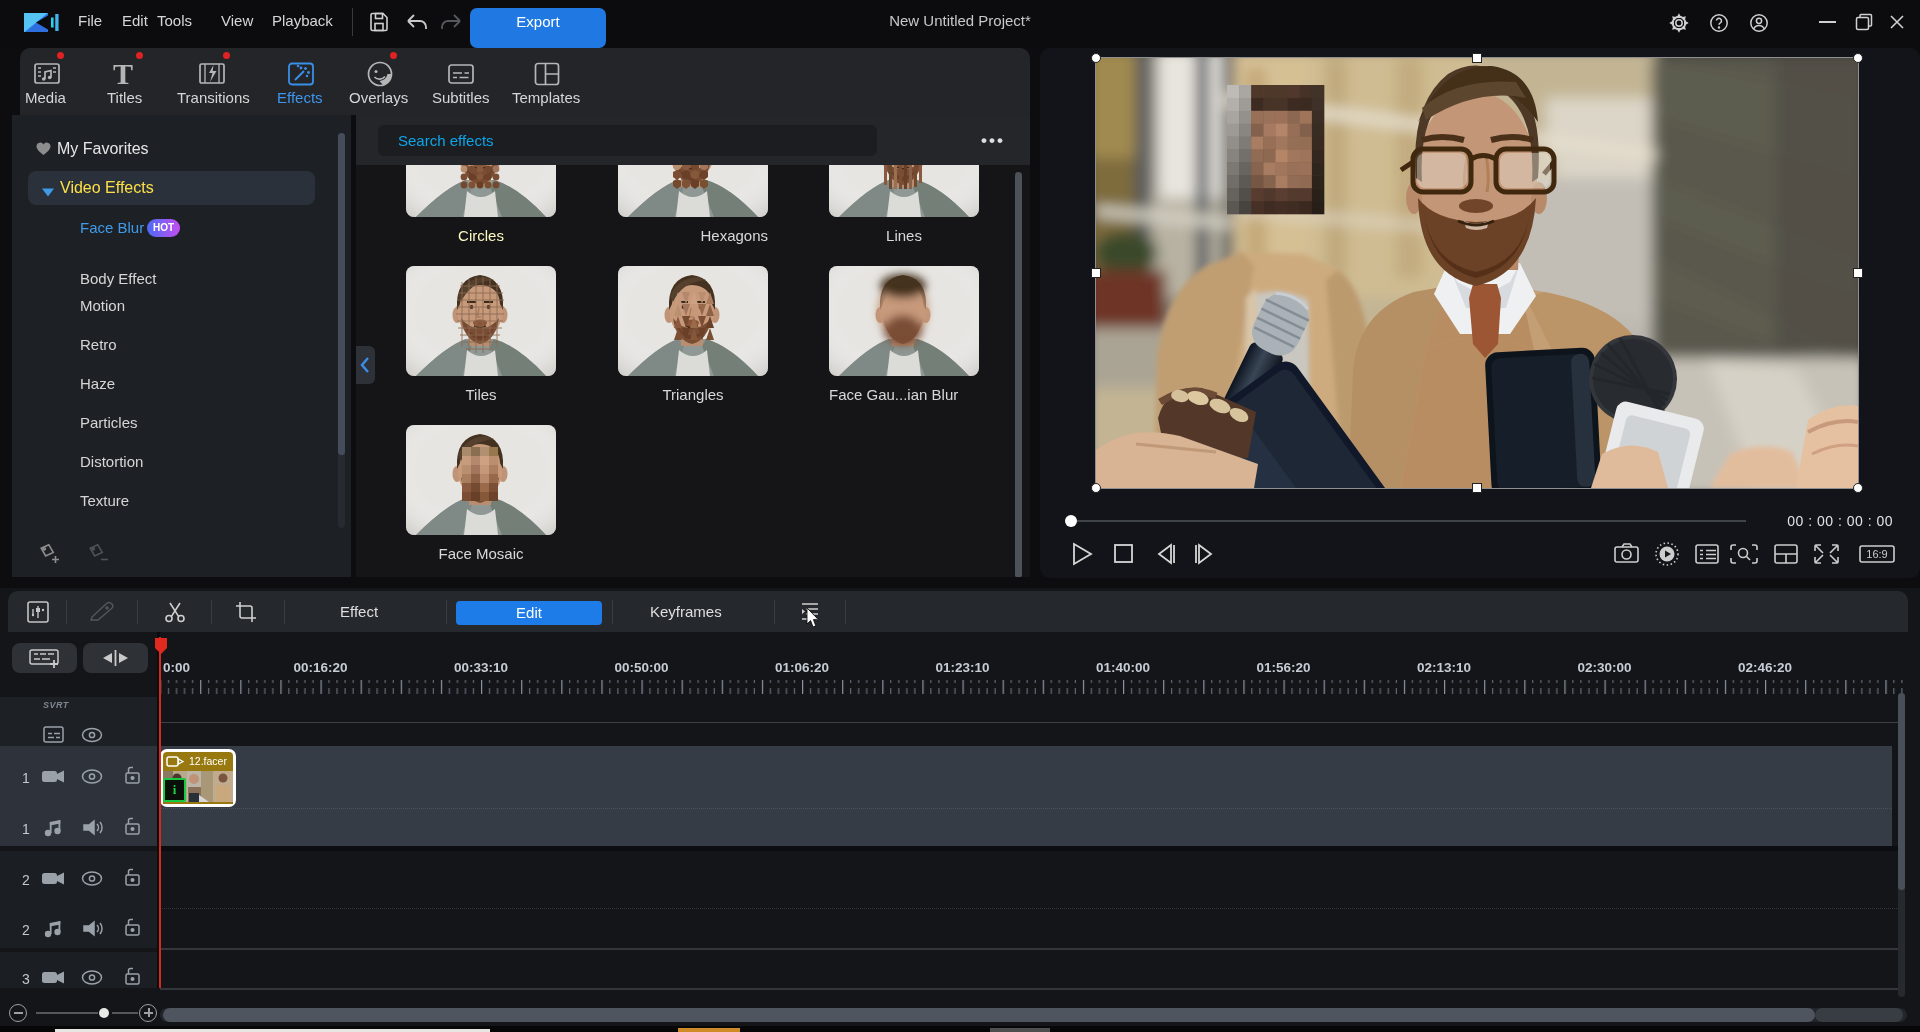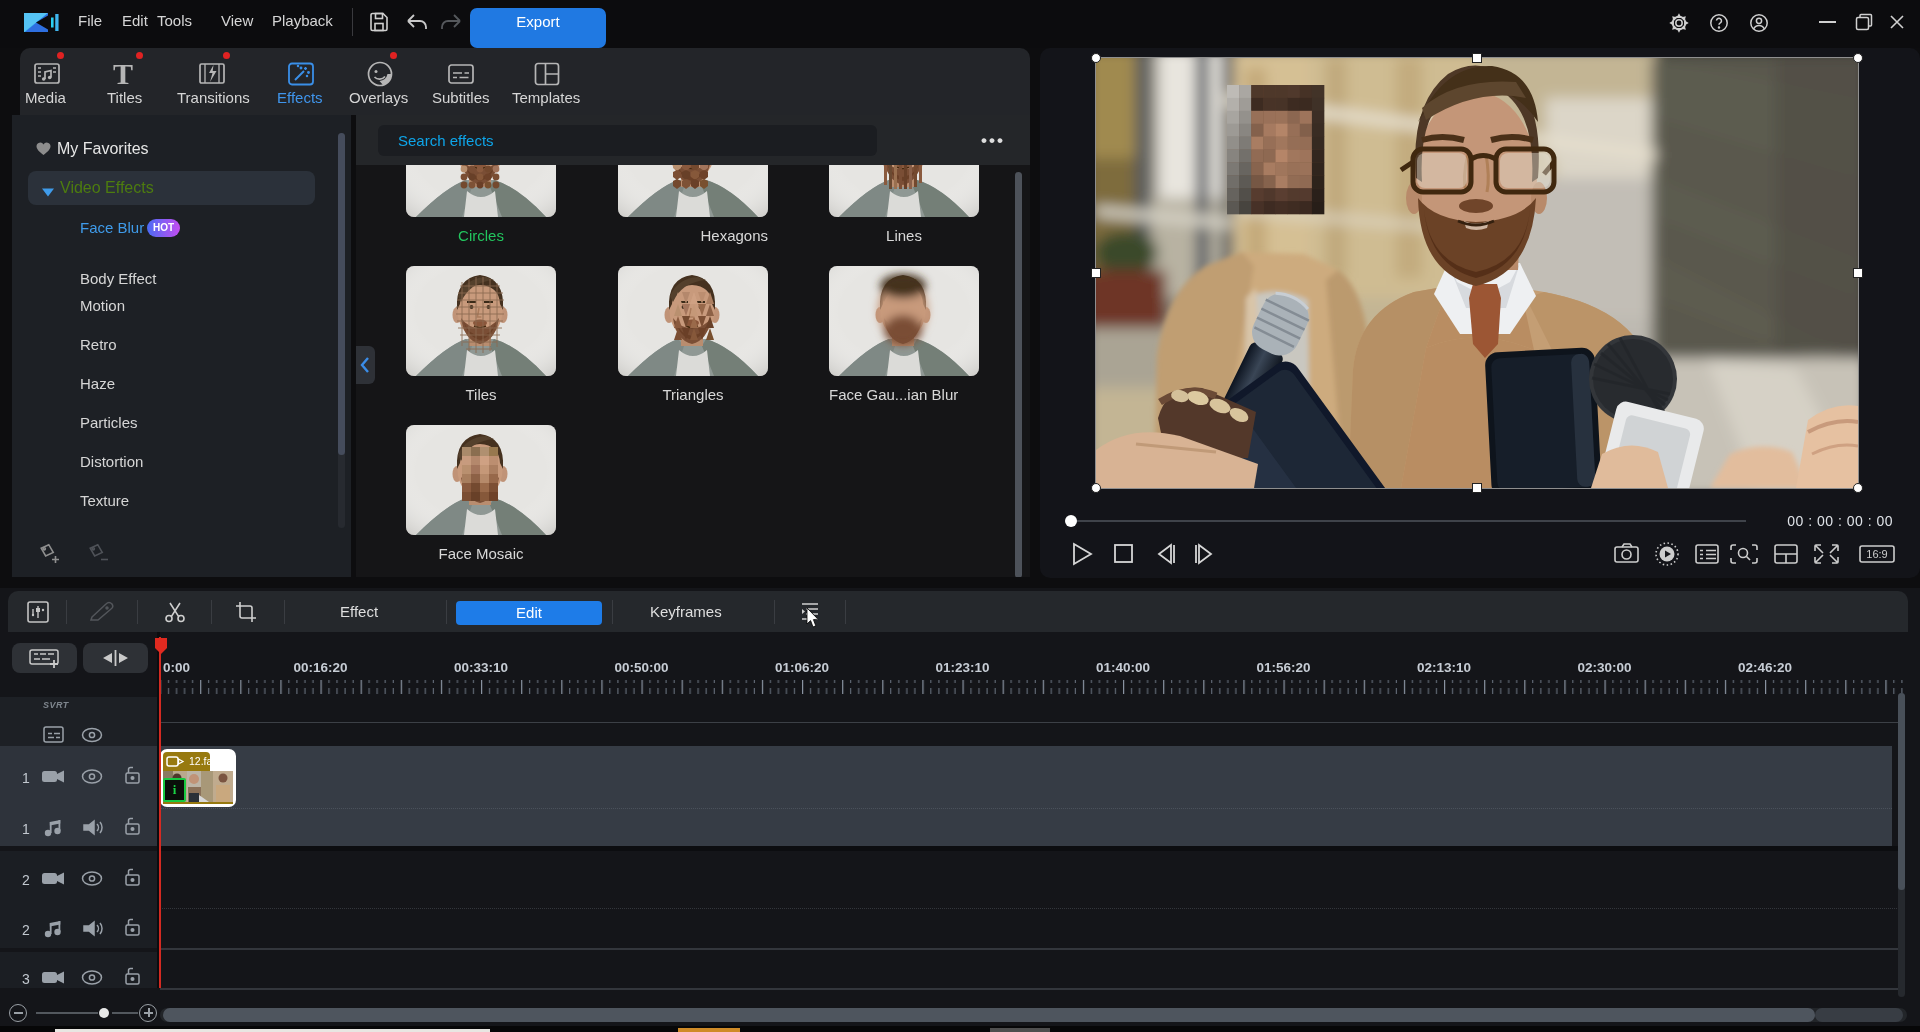--- a/index.html
+++ b/index.html
@@ -44,20 +44,21 @@
     <svg width="26" height="20" viewBox="0 0 26 20" fill="none" stroke="#c9c9c9" stroke-width="1.8">
       <path d="M4 9 L10 3 M4 9 L10 15 M4 9 H16 a6 6 0 0 1 6 6 v2"></path>
     </svg>
   </div>
   <div class="abs" style="left:438px;top:12px;">
     <svg width="26" height="20" viewBox="0 0 26 20" fill="none" stroke="#55585c" stroke-width="1.8">
       <path d="M22 9 L16 3 M22 9 L16 15 M22 9 H10 a6 6 0 0 0 -6 6 v2"></path>
     </svg>
   </div>
   <div class="abs" style="left:470px;top:8px;width:136px;height:40px;background:#2079e2;border-radius:7px;color:#fff;font-size:15px;text-align:center;line-height:28px;">Export</div>
+  <div class="abs" style="left:0;top:12px;width:1920px;text-align:center;color:#c8c8c8;font-size:15px;">New Untitled Project*</div>
 
   <div class="abs" style="left:1668px;top:12px;">
     <svg width="22" height="22" viewBox="0 0 22 22" fill="none" stroke="#cfcfcf" stroke-width="1.5">
       <circle cx="11" cy="11" r="3.2"></circle>
       <path d="M11 2.8 l1.4 2.4 h-2.8 Z M11 19.2 l1.4 -2.4 h-2.8 Z M2.8 11 l2.4 -1.4 v2.8 Z M19.2 11 l-2.4 -1.4 v2.8 Z M5.2 5.2 l2.7 0.7 l-2 2 Z M16.8 16.8 l-2.7 -0.7 l2 -2 Z M16.8 5.2 l-0.7 2.7 l-2 -2 Z M5.2 16.8 l0.7 -2.7 l2 2 Z"></path>
       <circle cx="11" cy="11" r="6.5"></circle>
     </svg>
   </div>
   <div class="abs" style="left:1708px;top:12px;">
     <svg width="22" height="22" viewBox="0 0 22 22" fill="none" stroke="#cfcfcf" stroke-width="1.5">
@@ -165,21 +166,21 @@
           <path d="M7.5 13 C3 9.5 0.5 7 0.5 4.2 A3.7 3.7 0 0 1 7.5 2.6 A3.7 3.7 0 0 1 14.5 4.2 C14.5 7 12 9.5 7.5 13 Z" fill="#8d8d8d"></path>
         </svg>
     </div>
     <div class="abs" style="left:57px;top:140px;color:#e6e6e6;font-size:16px;">My Favorites</div>
     <div class="abs" style="left:28px;top:171px;width:287px;height:34px;background:#2b313a;border-radius:8px;"></div>
     <div class="abs" style="left:42px;top:183px;">
       <svg width="12" height="10" viewBox="0 0 12 10">
           <polygon points="0,1.5 12,1.5 6,9.5" fill="#3f9bea"></polygon>
         </svg>
     </div>
-    <div class="abs" style="left:60px;top:179px;color:#4d7c0f;font-size:16px;">Video Effects</div>
+    <div class="abs" style="left:60px;top:179px;color:#fde047;font-size:16px;">Video Effects</div>
     <div class="abs" style="left:80px;top:219px;color:#3f9bea;font-size:15px;">Face Blur</div>
     <div class="abs" style="left:147px;top:219px;width:33px;height:18px;border-radius:9px;background:linear-gradient(90deg,#4a6bf5,#c44df0);color:#fff;font-size:10px;font-weight:bold;text-align:center;line-height:18px;">HOT</div>
     <div class="abs txt" style="left:80px;top:270px;">Body Effect</div>
     <div class="abs txt" style="left:80px;top:297px;">Motion</div>
     <div class="abs txt" style="left:80px;top:336px;">Retro</div>
     <div class="abs txt" style="left:80px;top:375px;">Haze</div>
     <div class="abs txt" style="left:80px;top:414px;">Particles</div>
     <div class="abs txt" style="left:80px;top:453px;">Distortion</div>
     <div class="abs txt" style="left:80px;top:492px;">Texture</div>
 
@@ -306,21 +307,21 @@
           <use href="#portrait"></use>
           <rect x="55" y="28" width="3" height="50" fill="#8a5a3e"></rect>
           <rect x="60" y="24" width="3" height="58" fill="#6b4a32"></rect>
           <rect x="65" y="20" width="3" height="62" fill="#9a7050"></rect>
           <rect x="70" y="18" width="3" height="64" fill="#7a4e35"></rect>
           <rect x="75" y="18" width="3" height="64" fill="#684028"></rect>
           <rect x="80" y="20" width="3" height="62" fill="#8a6049"></rect>
           <rect x="85" y="24" width="3" height="56" fill="#74492e"></rect>
           <rect x="90" y="28" width="3" height="48" fill="#8a5a3e"></rect>
         </svg></div>
-    <div class="abs" style="left:50px;top:112px;width:150px;text-align:center;color:#22c55e;font-size:15px;">Circles</div>
+    <div class="abs" style="left:50px;top:112px;width:150px;text-align:center;color:#fef9c3;font-size:15px;">Circles</div>
     <div class="abs" style="left:262px;top:112px;width:150px;text-align:right;color:#d8d8d8;font-size:15px;">Hexagons</div>
     <div class="abs" style="left:473px;top:112px;width:150px;text-align:center;color:#d8d8d8;font-size:15px;">Lines</div>
     <div class="abs" style="left:50px;top:151px;width:150px;height:110px;border-radius:8px;overflow:hidden;"><svg width="150" height="110">
           <use href="#portrait"></use>
           <g stroke="#8a6a50" stroke-width="0.9" opacity="0.95">
             <path d="M54 20 h40 M52 27 h45 M51 34 h47 M50 41 h48 M50 48 h48 M51 55 h46 M52 62 h44 M54 69 h40 M57 76 h34 M60 83 h26"></path>
             <path d="M56 16 v64 M63 13 v72 M70 11 v76 M77 11 v76 M84 13 v72 M91 17 v64"></path>
           </g>
         </svg></div>
     <div class="abs" style="left:262px;top:151px;width:150px;height:110px;border-radius:8px;overflow:hidden;"><svg width="150" height="110">
@@ -876,21 +877,21 @@
           </g>
         <g fill="none" stroke="#9aa1a9" stroke-width="1.5">
             <rect x="126" y="10" width="13" height="10" rx="1.5"></rect>
             <path d="M128.5 10 V6.5 a2 2 0 0 1 2 -2 h2.5"></path>
             <circle cx="132.5" cy="15" r="1.3" fill="#9aa1a9"></circle>
           </g>
       </svg>
     </div>
 
     <div class="abs" style="left:160px;top:749px;width:76px;height:58px;background:#fff;border-radius:7px;padding:3px 3px;">
-      <div style="width:47px;height:19px;background:#97790f;border-radius:4px 4px 0 0;position:relative;">
+      <div style="width:70px;height:19px;background:#97790f;border-radius:4px 4px 0 0;position:relative;">
         <svg width="70" height="19" viewBox="0 0 70 19" style="position:absolute;left:0;top:0;">
           <rect x="4" y="5" width="11" height="9" rx="2" fill="none" stroke="#fff" stroke-width="1.5"></rect>
           <path d="M20 9.5 L15.5 7 v5 Z" fill="none" stroke="#fff" stroke-width="1.3"></path>
           <text x="26" y="13" font-size="10.5" fill="#fff" font-family="Liberation Sans">12.facer</text>
         </svg>
       </div>
       <div style="width:70px;height:33px;position:relative;overflow:hidden;background:#97790f;">
         <svg width="70" height="31" viewBox="0 0 70 31" style="position:absolute;left:0;top:0;">
           <rect x="0" y="0" width="24" height="31" fill="#b9a88e"></rect>
           <rect x="0" y="0" width="10" height="31" fill="#8a7a62"></rect>

